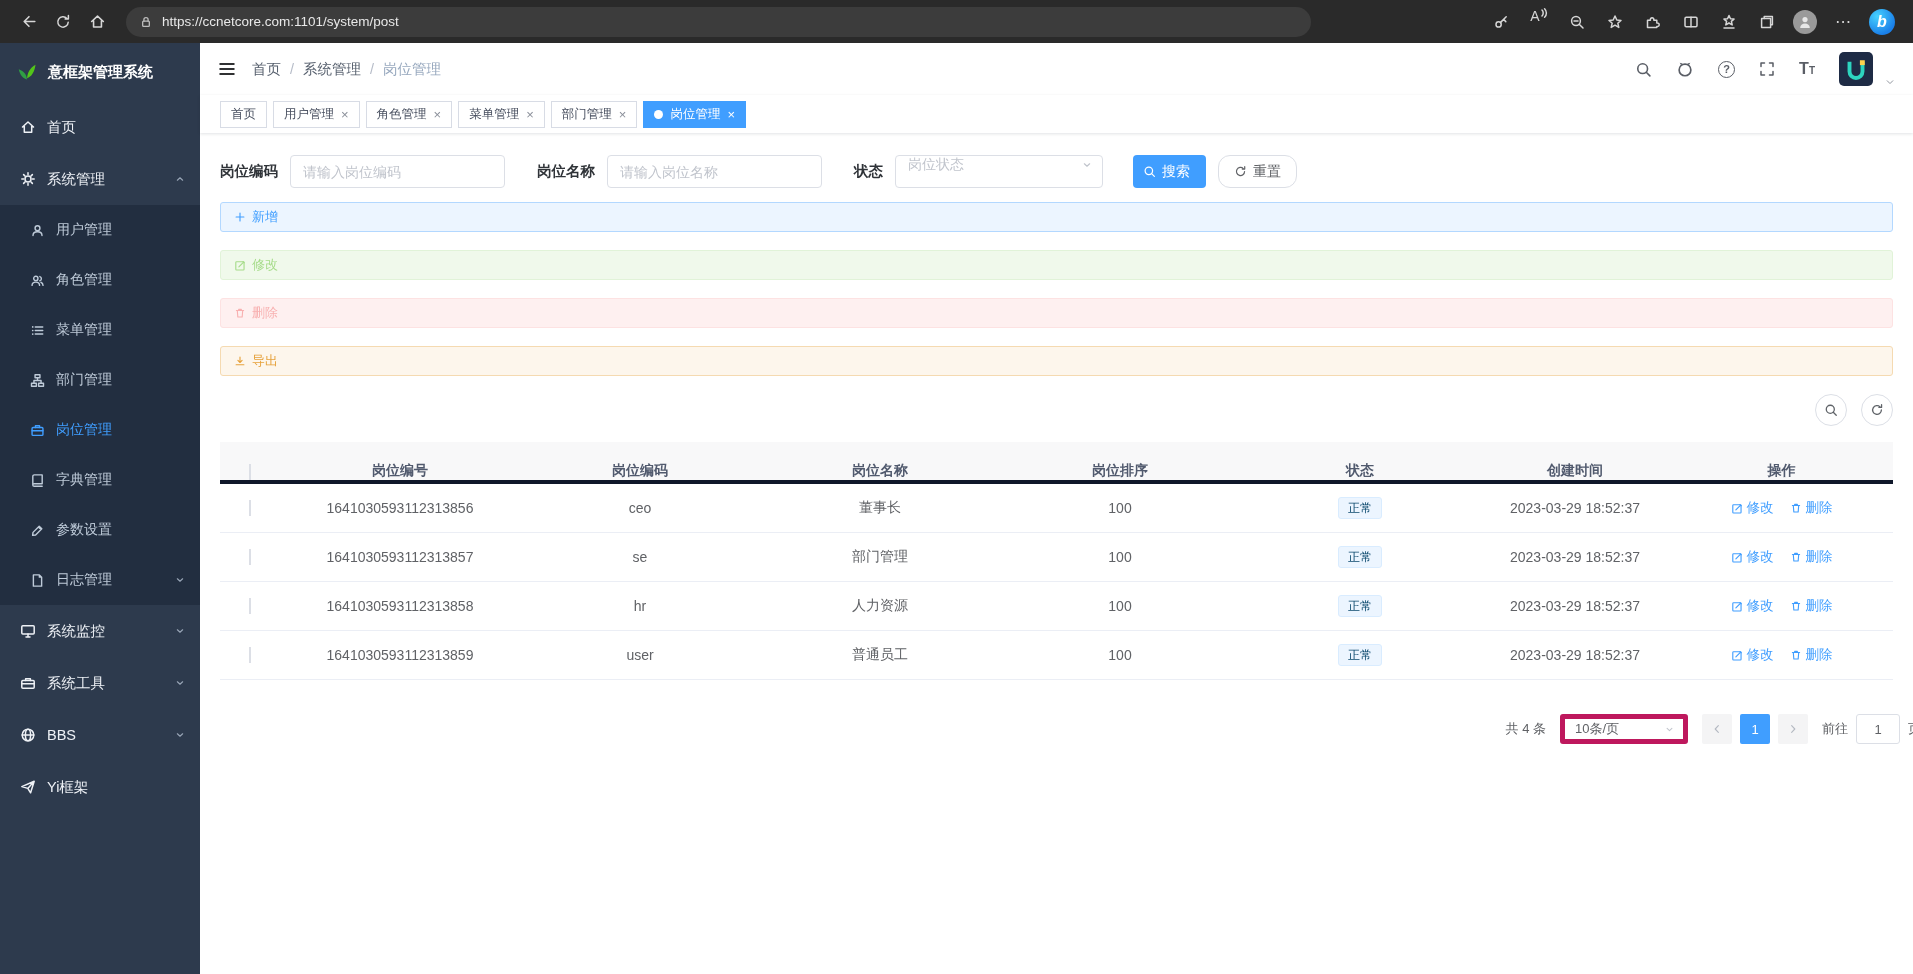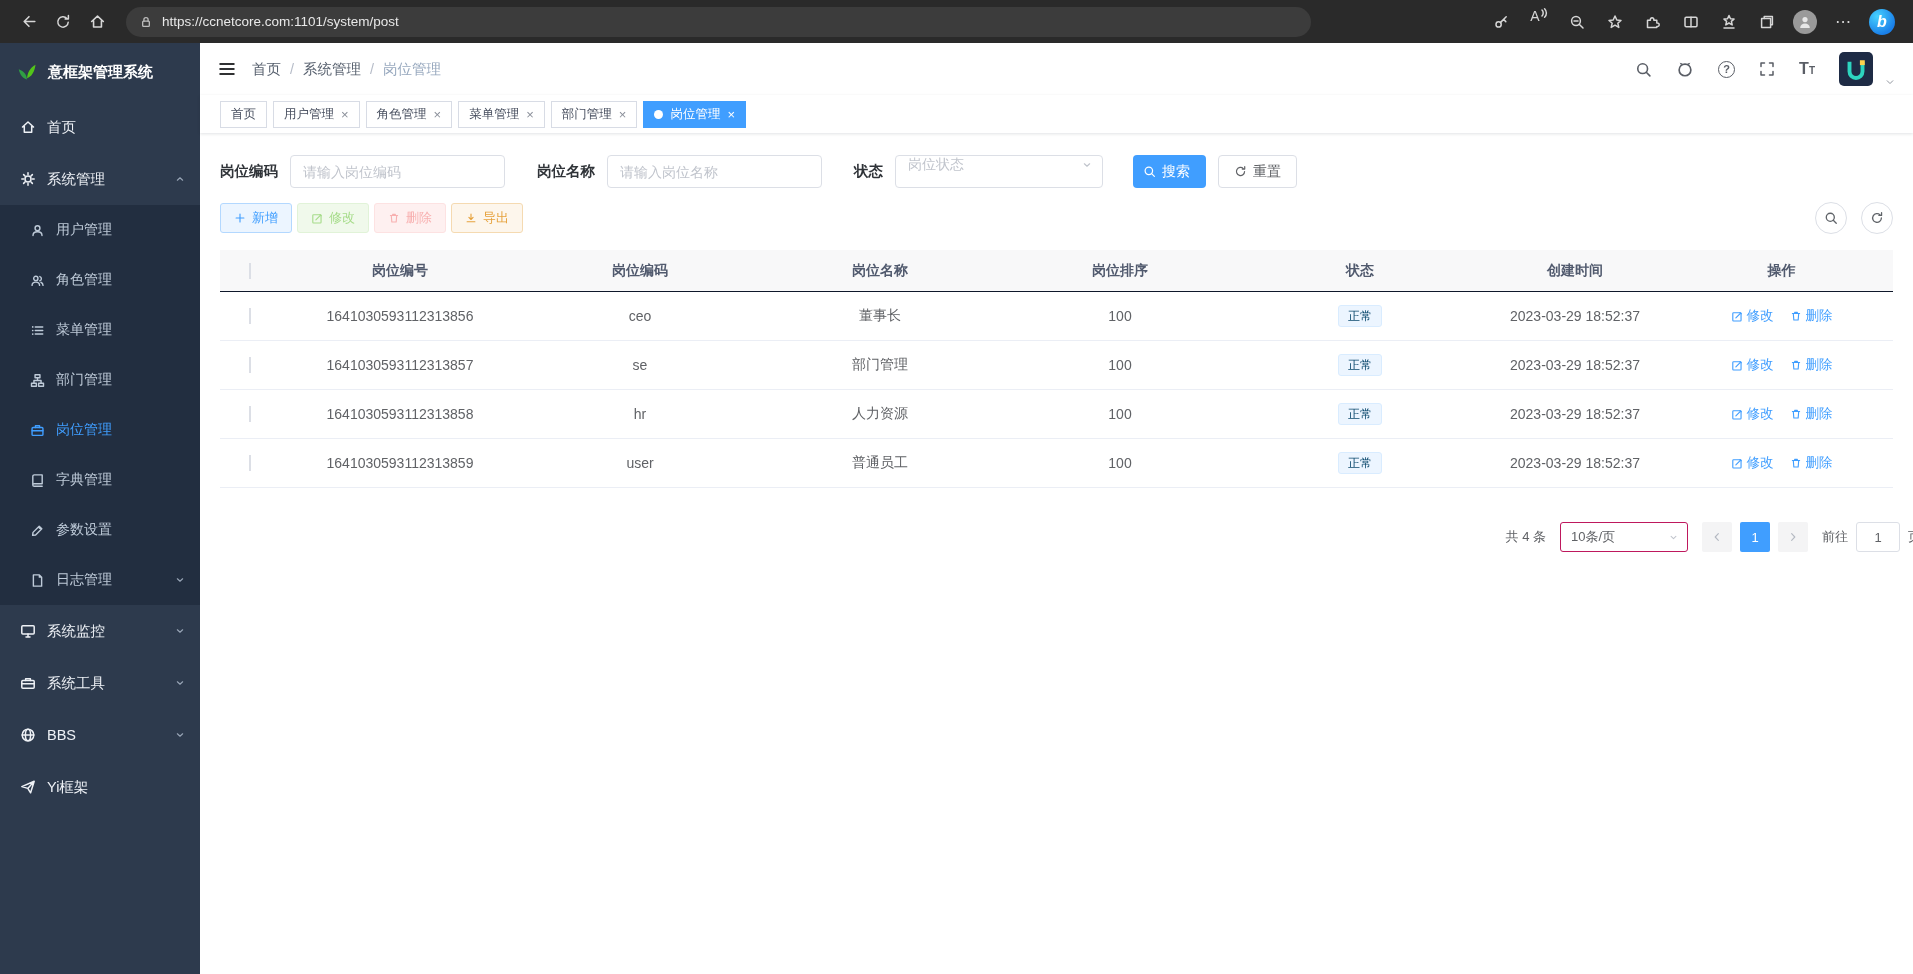--- a/index.html
+++ b/index.html
@@ -59,50 +59,50 @@
   .search-form { display:flex; align-items:center; padding:22px 20px 0; }
   .form-item { display:flex; align-items:center; margin-right:32px; }
   .form-label { font-size:14.5px; font-weight:bold; color:#2f3338; margin-right:12px; white-space:nowrap; }
   .text-input { width:215px; height:33px; border:1px solid #dcdfe6; border-radius:4px; padding:0 12px; font-size:14px; color:#606266; outline:none; font-family:inherit; }
   .text-input::placeholder { color:#c0c4cc; }
   .select-box { width:208px; height:33px; border:1px solid #dcdfe6; border-radius:4px; display:flex; align-items:center; justify-content:space-between; padding:0 9px 14px 12px; cursor:pointer; background:#fff; }
   .select-placeholder { font-size:14px; color:#c0c4cc; }
   .select-chev { color:#c0c4cc; }
   .btn { display:inline-flex; align-items:center; gap:6px; height:33px; padding:0 15px; border-radius:4px; font-size:14px; cursor:pointer; border:1px solid transparent; white-space:nowrap; }
   .btn-primary { background:#409eff; color:#fff;padding-left:9px; }
-  .btn-default { background:#fff; border-color:#dcdfe6; color:#606266; }
+  .btn-default { background:#fff; border-color:#dcdfe6; color:#606266;border-radius:12px; }
   .btn-gap { margin-left:30px; margin-right:12px; }
 
   
-  .toolbar { display:flex; align-items:center; padding:14px 20px 10px; gap:5px; }
+  .toolbar { display:flex; padding:14px 20px 10px; gap:18px;flex-direction:column; }
   .tbtn { height:30px; padding:0 13px; border-radius:3px; font-size:13px; display:inline-flex; align-items:center; gap:6px; cursor:pointer; border:1px solid; white-space:nowrap; }
   .tbtn-add    { background:#ecf5ff; border-color:#b3d8ff; color:#409eff; }
   .tbtn-edit   { background:#f0f9eb; border-color:#e1f3d8; color:#a6dc8a; cursor:not-allowed; }
   .tbtn-delete { background:#fef0f0; border-color:#fde2e2; color:#f8b0b0; cursor:not-allowed; }
   .tbtn-export { background:#fdf6ec; border-color:#f5dab1; color:#e6a23c; }
   .toolbar-right { margin-left:auto; display:flex; gap:14px; }
   .circle-btn { width:32px; height:32px; border-radius:50%; border:1px solid #dcdfe6; background:#fff; color:#5f6368; display:flex; align-items:center; justify-content:center; cursor:pointer; }
 
   
   .table { margin:6px 20px 0; font-size:14px; color:#606266; }
-  .t-head { display:flex; align-items:center; height:42px; background:#f8f8f9; border-bottom:1px solid #0f172a; font-weight:bold; color:#515a6e; }
+  .t-head { display:flex; align-items:flex-end; height:42px; background:#f8f8f9; border-bottom:4px solid #0f172a; font-weight:bold; color:#515a6e; }
   .t-row { display:flex; align-items:center; height:49px; border-bottom:1px solid #ebeef5; background:#fff; }
   .t-cell { text-align:center; overflow:hidden; white-space:nowrap; }
   .c-check { width:60px; }
   .c-id, .c-code, .c-name, .c-sort, .c-status { width:240px; }
   .c-time { width:190px; }
   .c-op { flex:1; display:flex; align-items:center; justify-content:center; gap:16px; }
   .cbox { width:15px; height:15px; border:1px solid #dcdfe6; border-radius:2px; margin:0 auto; background:#fff; cursor:pointer; }
   .tag { display:inline-block; padding:1px 9px; background:#ecf5ff; border:1px solid #d9ecff; border-radius:3px; color:#0c4a6e; font-size:12px; line-height:18px; }
   .op-link { color:#409eff; font-size:13.5px; display:inline-flex; align-items:center; gap:4px; cursor:pointer; }
 
   
   .pagination { display:flex; align-items:center; justify-content:flex-end; margin:34px -8px 0 0; font-size:13px; color:#606266; }
   .pg-total { margin-right:14px; white-space:nowrap; }
-  .pg-size { width:128px; height:30px; border:1px solid #be185d; border-radius:3px; display:flex; align-items:center; justify-content:space-between; padding:0 8px 0 10px; margin-right:14px; cursor:pointer; }
+  .pg-size { width:128px; height:30px; border:5px solid #be185d; border-radius:3px; display:flex; align-items:center; justify-content:space-between; padding:0 8px 0 10px; margin-right:14px; cursor:pointer; }
   .pg-btn { width:30px; height:30px; background:#f4f4f5; border-radius:2px; display:flex; align-items:center; justify-content:center; color:#b4b9c2; cursor:pointer; }
   .pg-page { width:30px; height:30px; background:#409eff; color:#fff; border-radius:2px; display:flex; align-items:center; justify-content:center; margin:0 8px; font-size:13px; cursor:pointer; }
   .pg-goto { margin-left:14px; display:flex; align-items:center; gap:8px; white-space:nowrap; }
   .goto-input { width:44px; height:30px; border:1px solid #dcdfe6; border-radius:3px; text-align:center; font-size:13px; color:#606266; outline:none; font-family:inherit; }
 </style>
 </head>
 <body>
 
 <div class="browser-bar">
   <span class="bicon">

